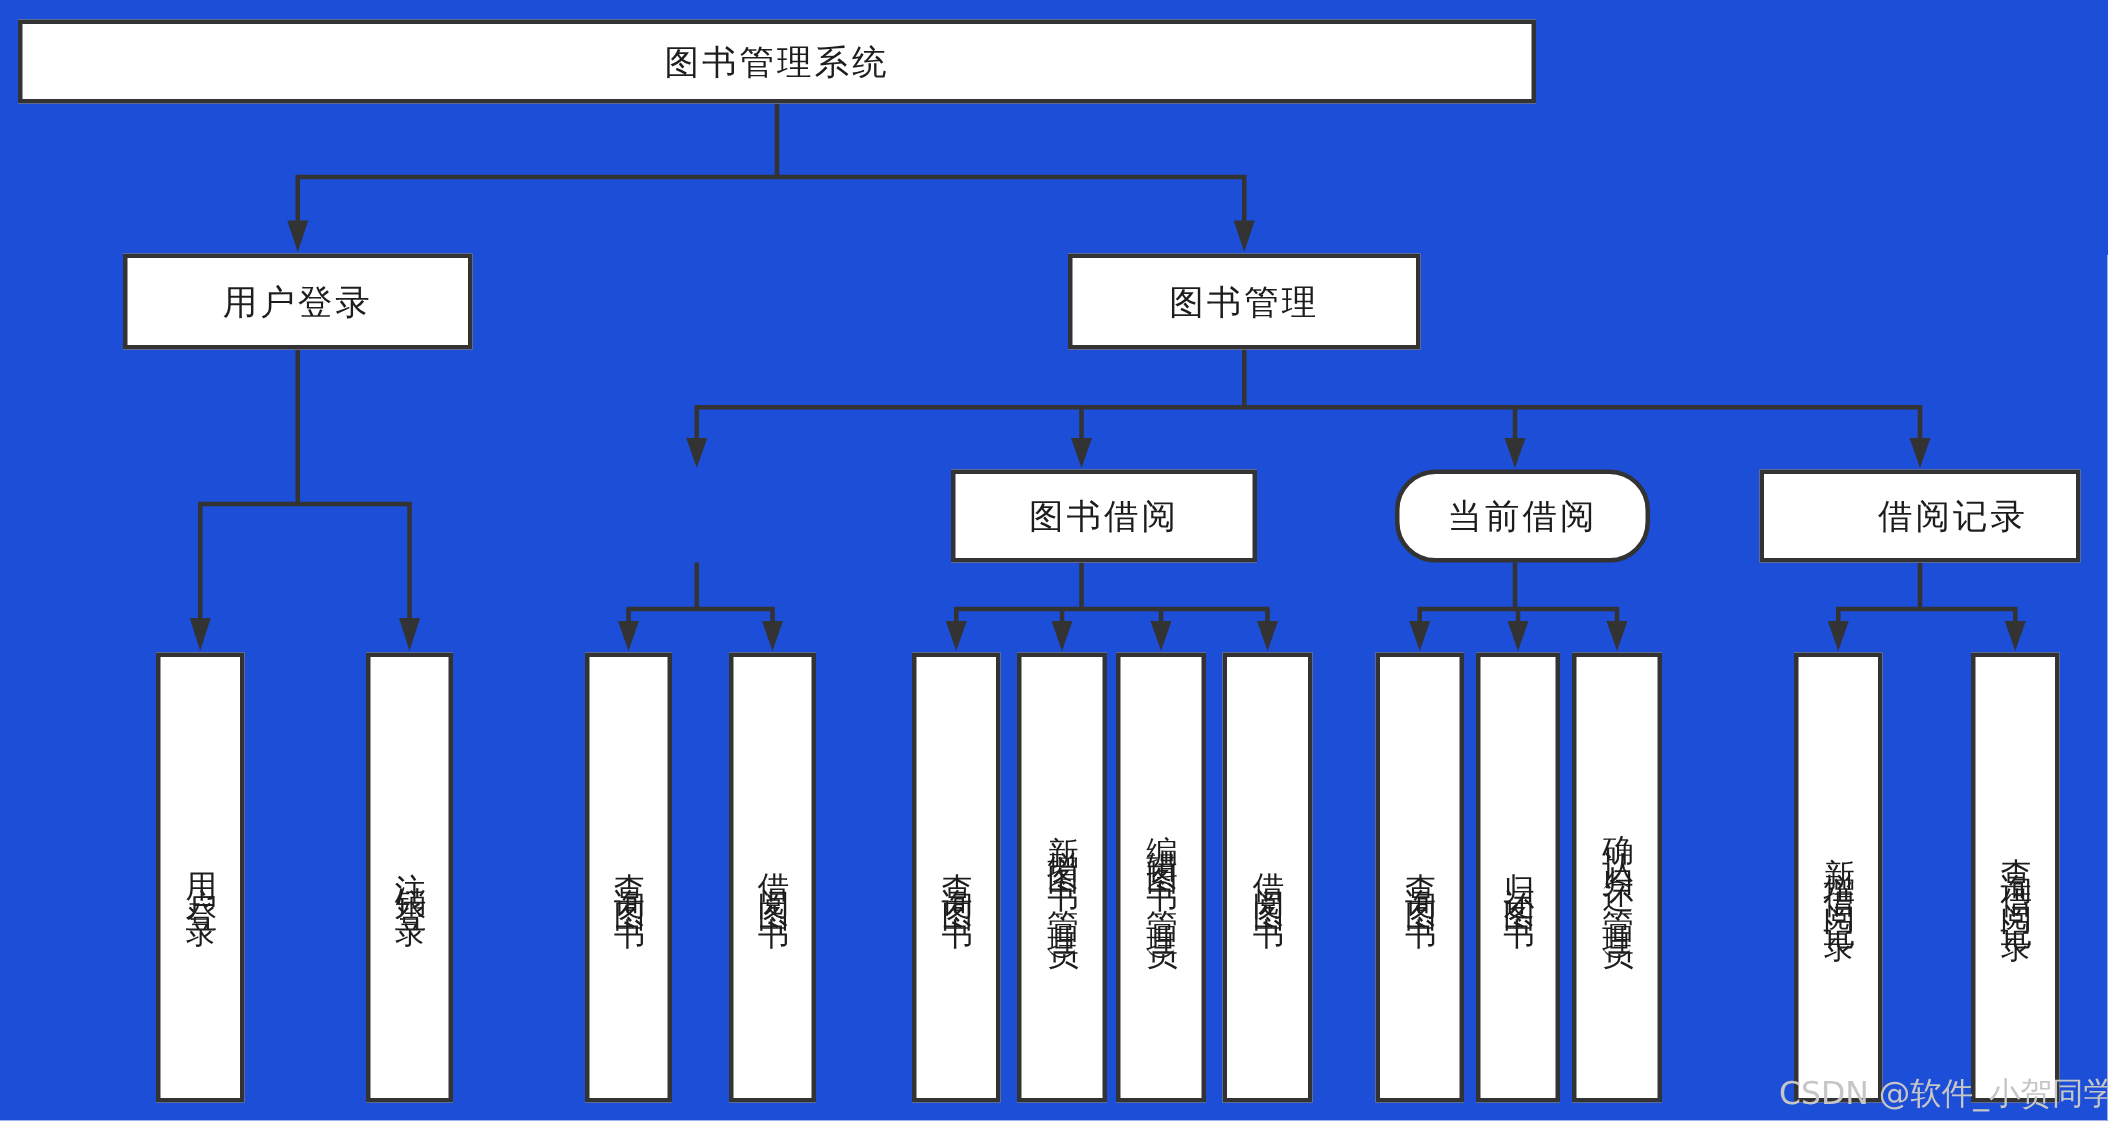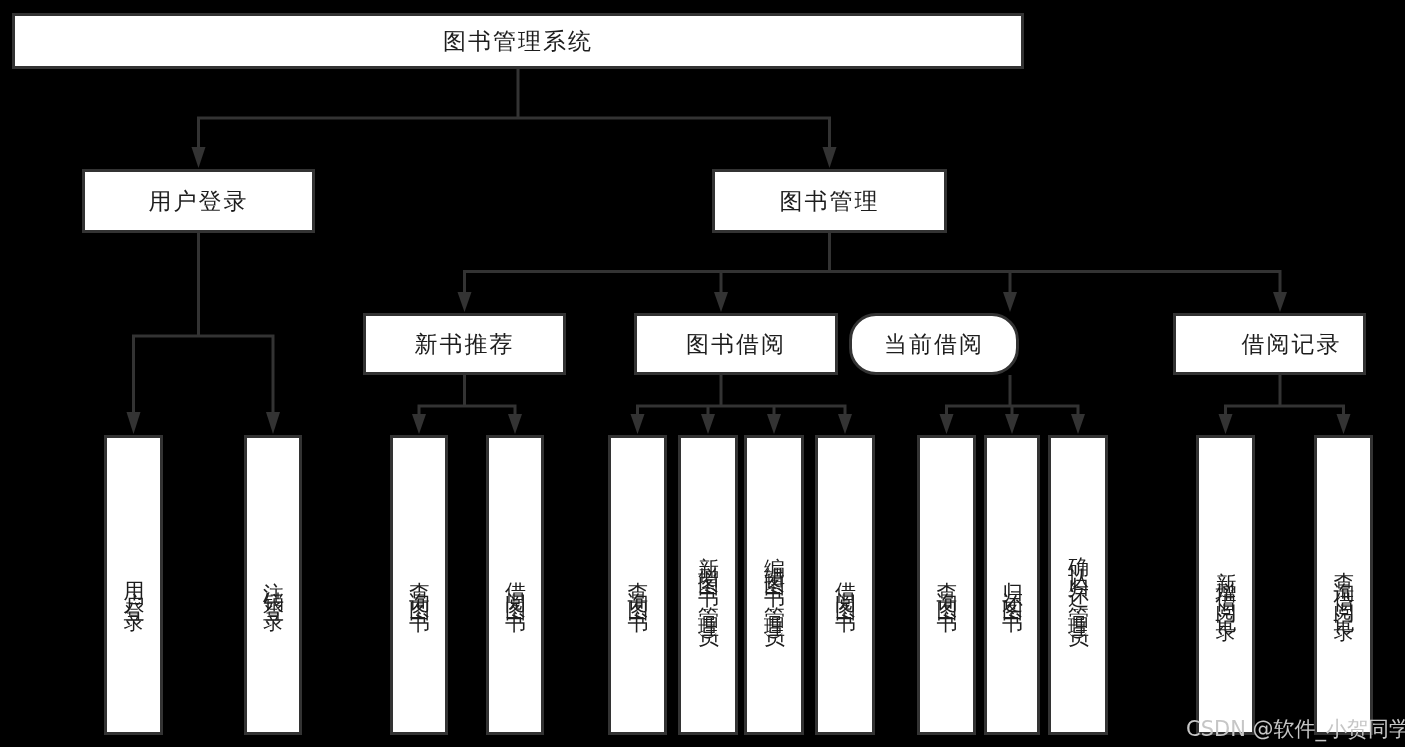--- a/index.html
+++ b/index.html
@@ -5,21 +5,21 @@
   html, body {
     margin: 0;
     padding: 0;
     background: #ffffff;
     font-family: "DejaVu Sans", "Liberation Sans", sans-serif;
   }
   .stage {
     position: relative;
     width: 1405px;
     height: 747px;
-    background: #000000;
+    background: #1d4ed8;
     overflow: hidden;
   }
   .wires {
     position: absolute;
     left: 0;
     top: 0;
     pointer-events: none;
   }
   .node {
     position: absolute;
@@ -121,30 +121,27 @@
     <span class="hlabel">图书管理系统</span>
   </div>
 
   <div class="node" style="left:82px; top:169px; width:233px; height:64px;">
     <span class="hlabel">用户登录</span>
   </div>
   <div class="node" style="left:712px; top:169px; width:235px; height:64px;text-align:center;">
     <span class="hlabel">图书管理</span>
   </div>
 
-  <div class="node" style="left:363px; top:313px; width:203px; height:62px;">
-    <span class="hlabel">新书推荐</span>
-  </div>
   <div class="node" style="left:619px; top:313px; width:204px; height:62px;margin-left:15px;">
     <span class="hlabel">图书借阅</span>
   </div>
-  <div class="node" style="left:849px; top:313px; width:170px; height:62px;border-radius:27px;">
+  <div class="node" style="left:930px; top:313px; width:170px; height:62px;border-radius:27px;">
     <span class="hlabel">当前借阅</span>
   </div>
-  <div class="node" style="left:1173px; top:313px; width:193px; height:62px;padding-left:44px;">
+  <div class="node" style="left:1173px; top:313px; width:214px; height:62px;padding-left:44px;">
     <span class="hlabel">借阅记录</span>
   </div>
 
   <div class="leaf" style="left:104px; width:59px;">
     <span class="vtext">用户登录</span>
   </div>
   <div class="leaf" style="left:244px; width:58px;">
     <span class="vtext">注销登录</span>
   </div>
   <div class="leaf" style="left:390px; width:58px;">

